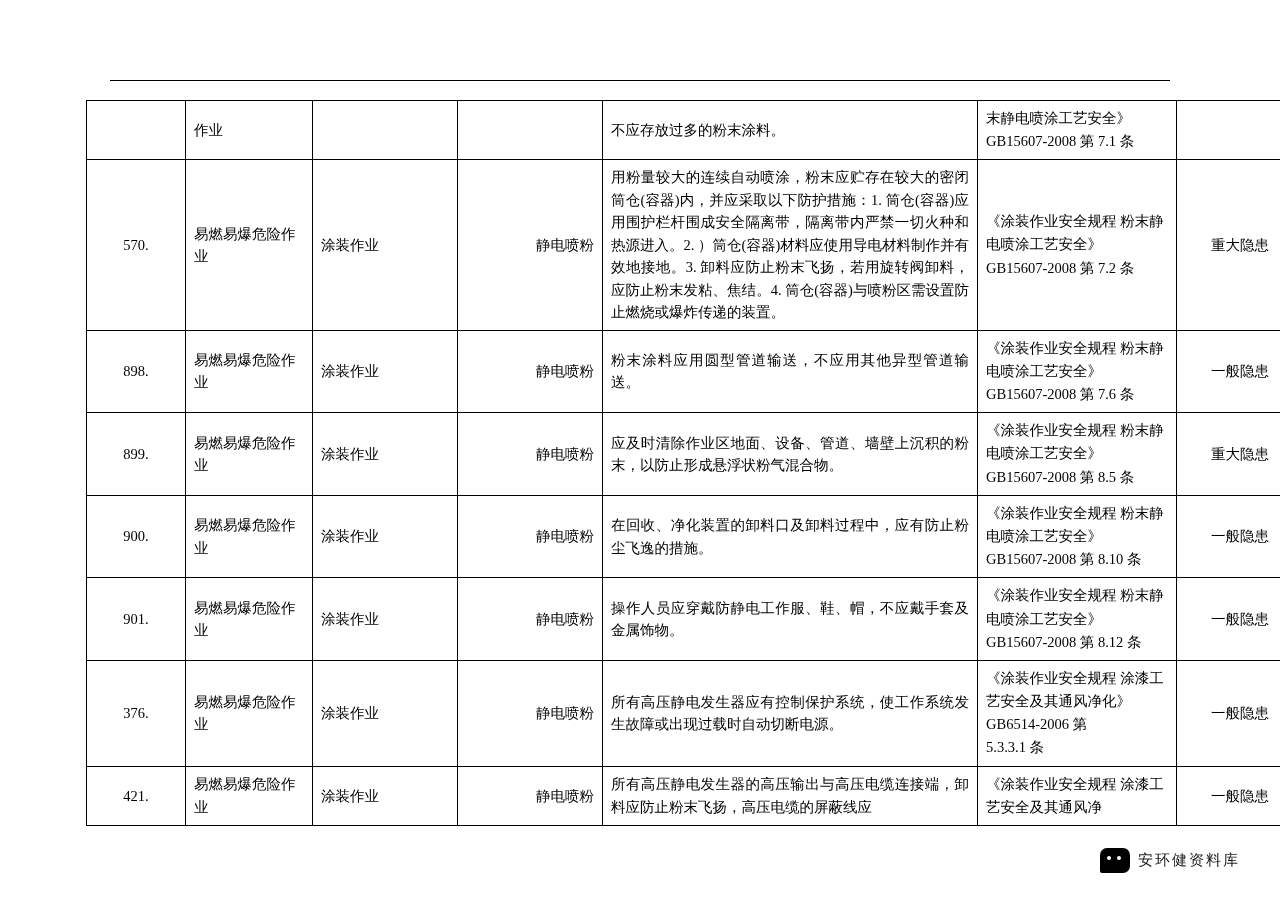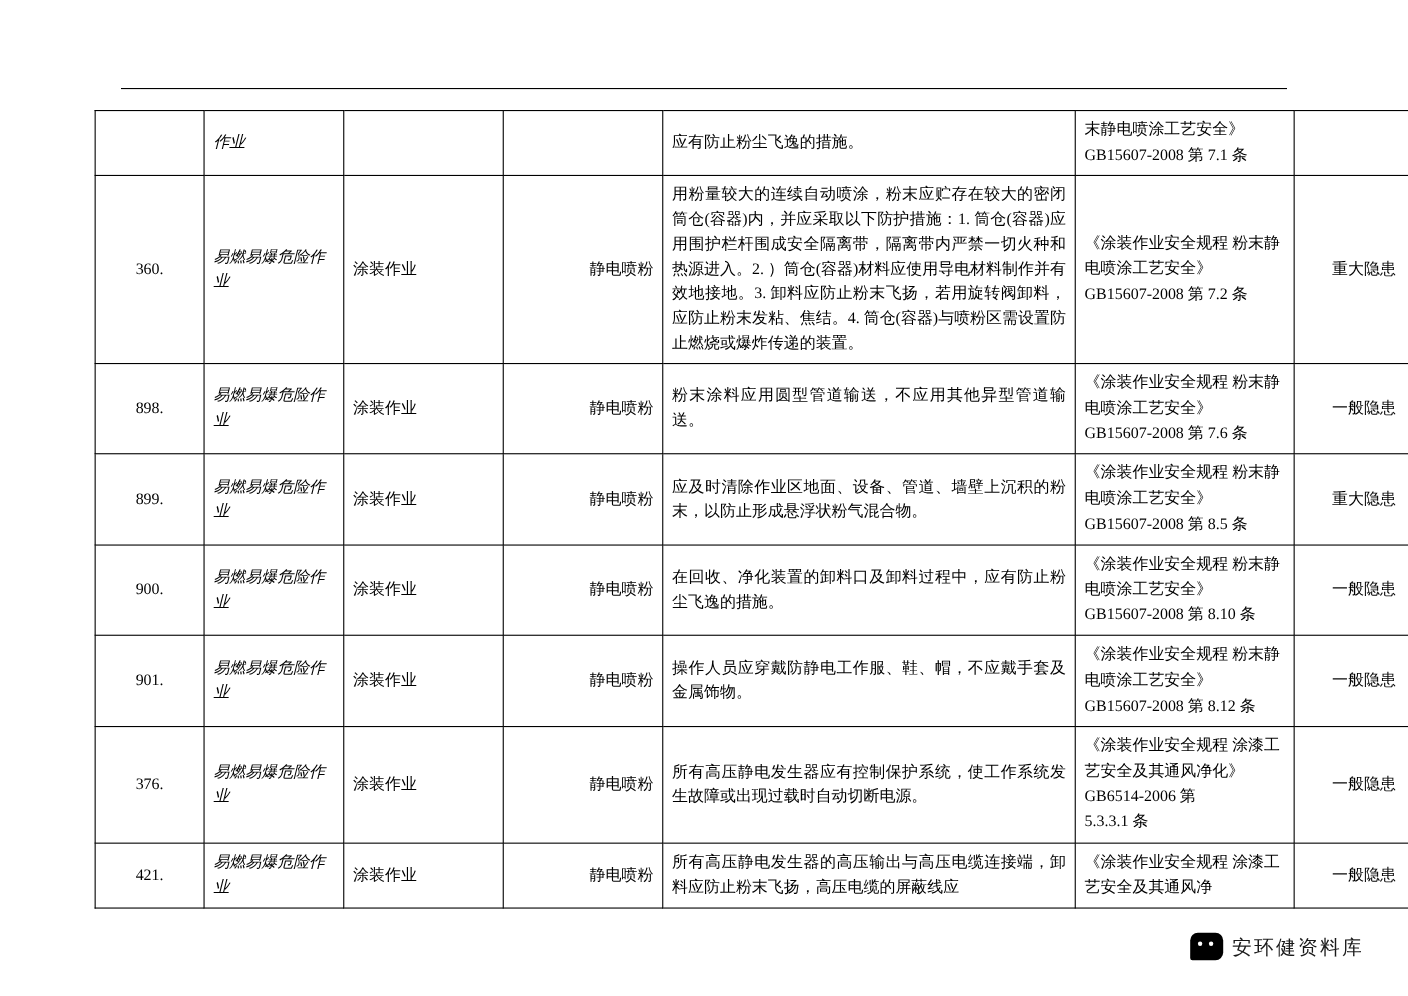--- a/index.html
+++ b/index.html
@@ -38,21 +38,21 @@
     table-layout: fixed;
   }
   .doc-table td {
     border: 1px solid #000000;
     vertical-align: middle;
     padding: 6px 8px;
     font-size: 14.5px;
     line-height: 1.55;
   }
   .col-no      { width: 82px;  text-align: center; }
-  .col-cat     { width: 110px; text-align: left; font-style: italic; }
+  .col-cat     { width: 110px; text-align: left; }
   .col-act     { width: 128px; text-align: left; margin-left: 18px; }
   .col-proc    { width: 128px; text-align: right; }
   .col-desc    { width: 358px; text-align: left; }
   .col-ref     { width: 182px; text-align: left; font-size: 13.5px; }
   .col-level   { width: 110px; text-align: center; }
 
   .cell-text {
     display: block;
     white-space: pre-line;
   }
@@ -81,21 +81,21 @@
     width: 4px;
     height: 4px;
     background: #ffffff;
     border-radius: 50%;
     top: 8px;
   }
   .wechat-badge::before { left: 7px; }
   .wechat-badge::after  { left: 17px; }
   .footer-text {
     font-family: "Liberation Sans", "DejaVu Sans", sans-serif;
-    font-size: 18px;
+    font-size: 15px;
     letter-spacing: 2px;
     color: #1a1a1a;
   }
 </style>
 </head>
 <body>
 
 <div class="page">
 
   <div class="top-rule"></div>
@@ -110,34 +110,34 @@
         <td class="col-cat">
             <span class="cell-text">作业</span>
           </td>
         <td class="col-act">
             <span class="cell-text"></span>
           </td>
         <td class="col-proc">
             <span class="cell-text"></span>
           </td>
         <td class="col-desc">
-            <span class="cell-text">应有防止粉尘飞逸的措施。</span>
+            <span class="cell-text">不应存放过多的粉末涂料。</span>
           </td>
         <td class="col-ref">
             <span class="cell-text">末静电喷涂工艺安全》
 GB15607-2008 第 7.1 条</span>
           </td>
         <td class="col-level">
             <span class="cell-text"></span>
           </td>
       </tr>
 
       <tr>
         <td class="col-no">
-            <span class="cell-text">360.</span>
+            <span class="cell-text">570.</span>
           </td>
         <td class="col-cat">
             <span class="cell-text">易燃易爆危险作业</span>
           </td>
         <td class="col-act">
             <span class="cell-text">涂装作业</span>
           </td>
         <td class="col-proc">
             <span class="cell-text">静电喷粉</span>
           </td>

